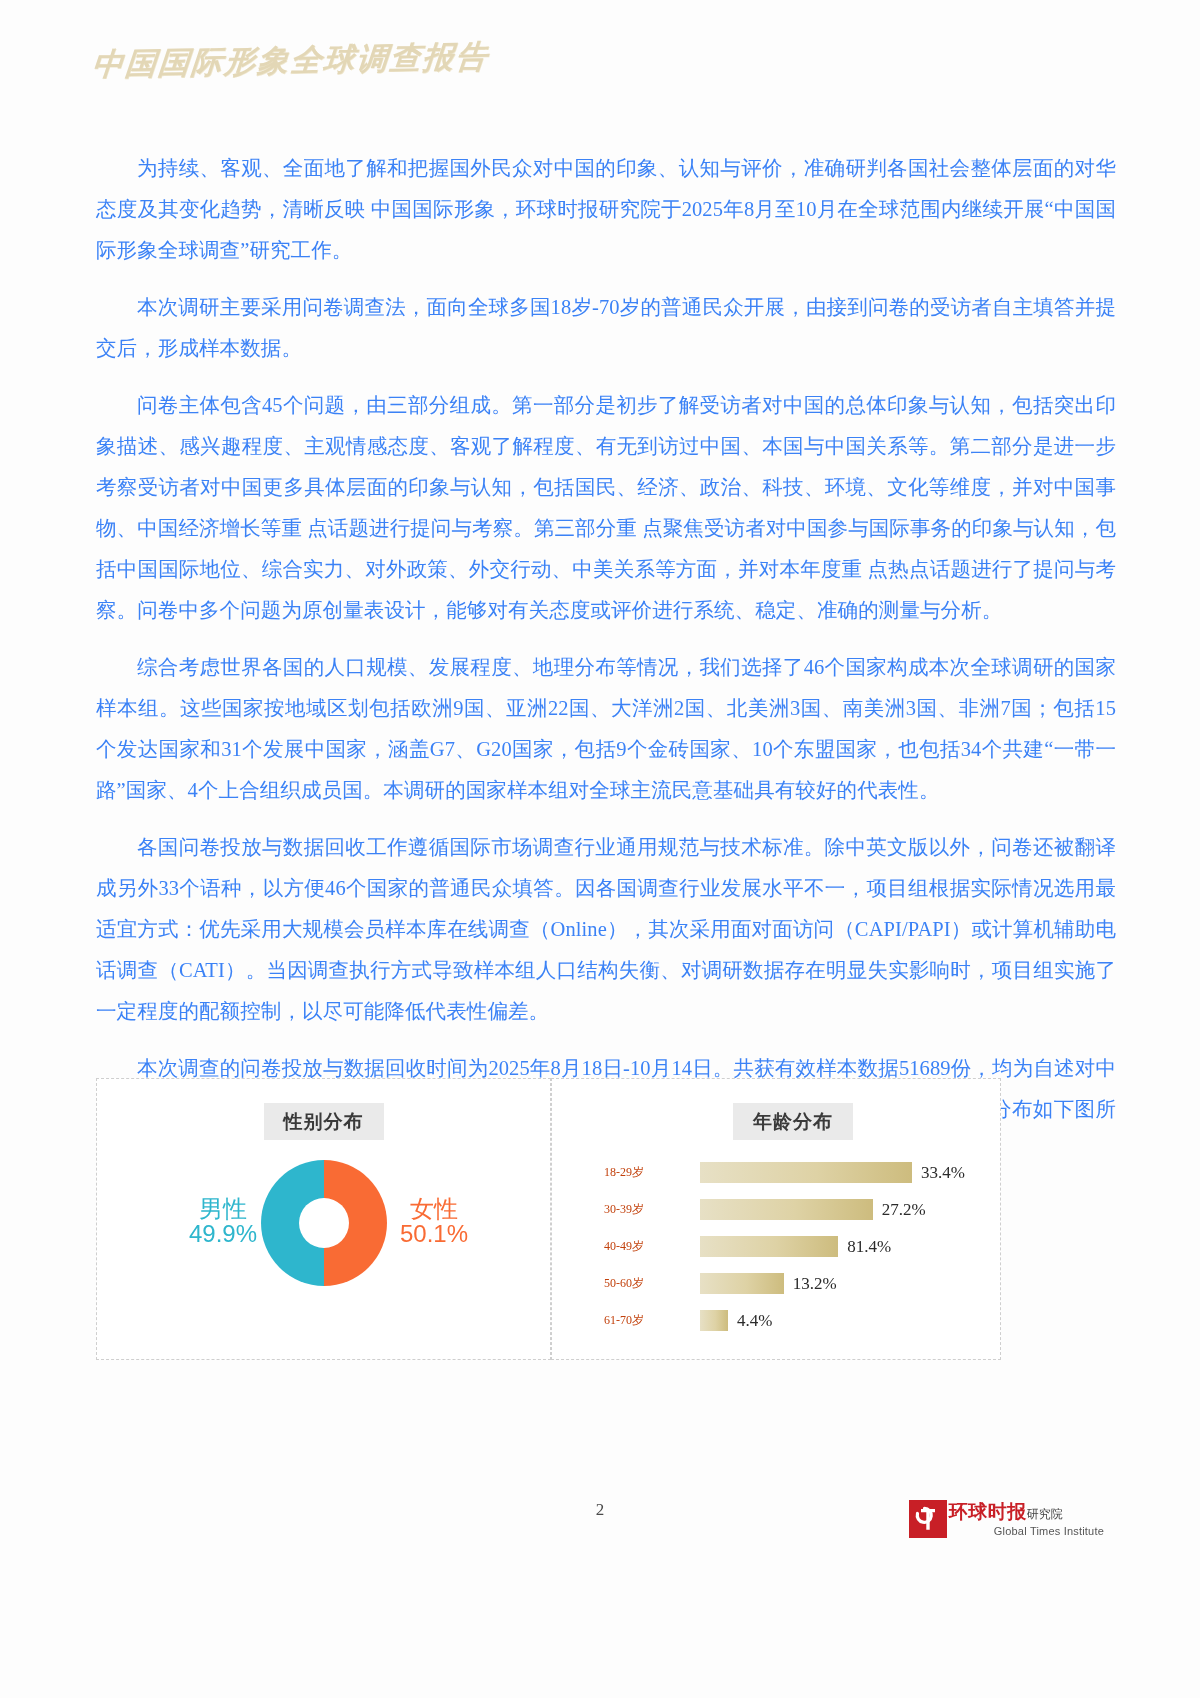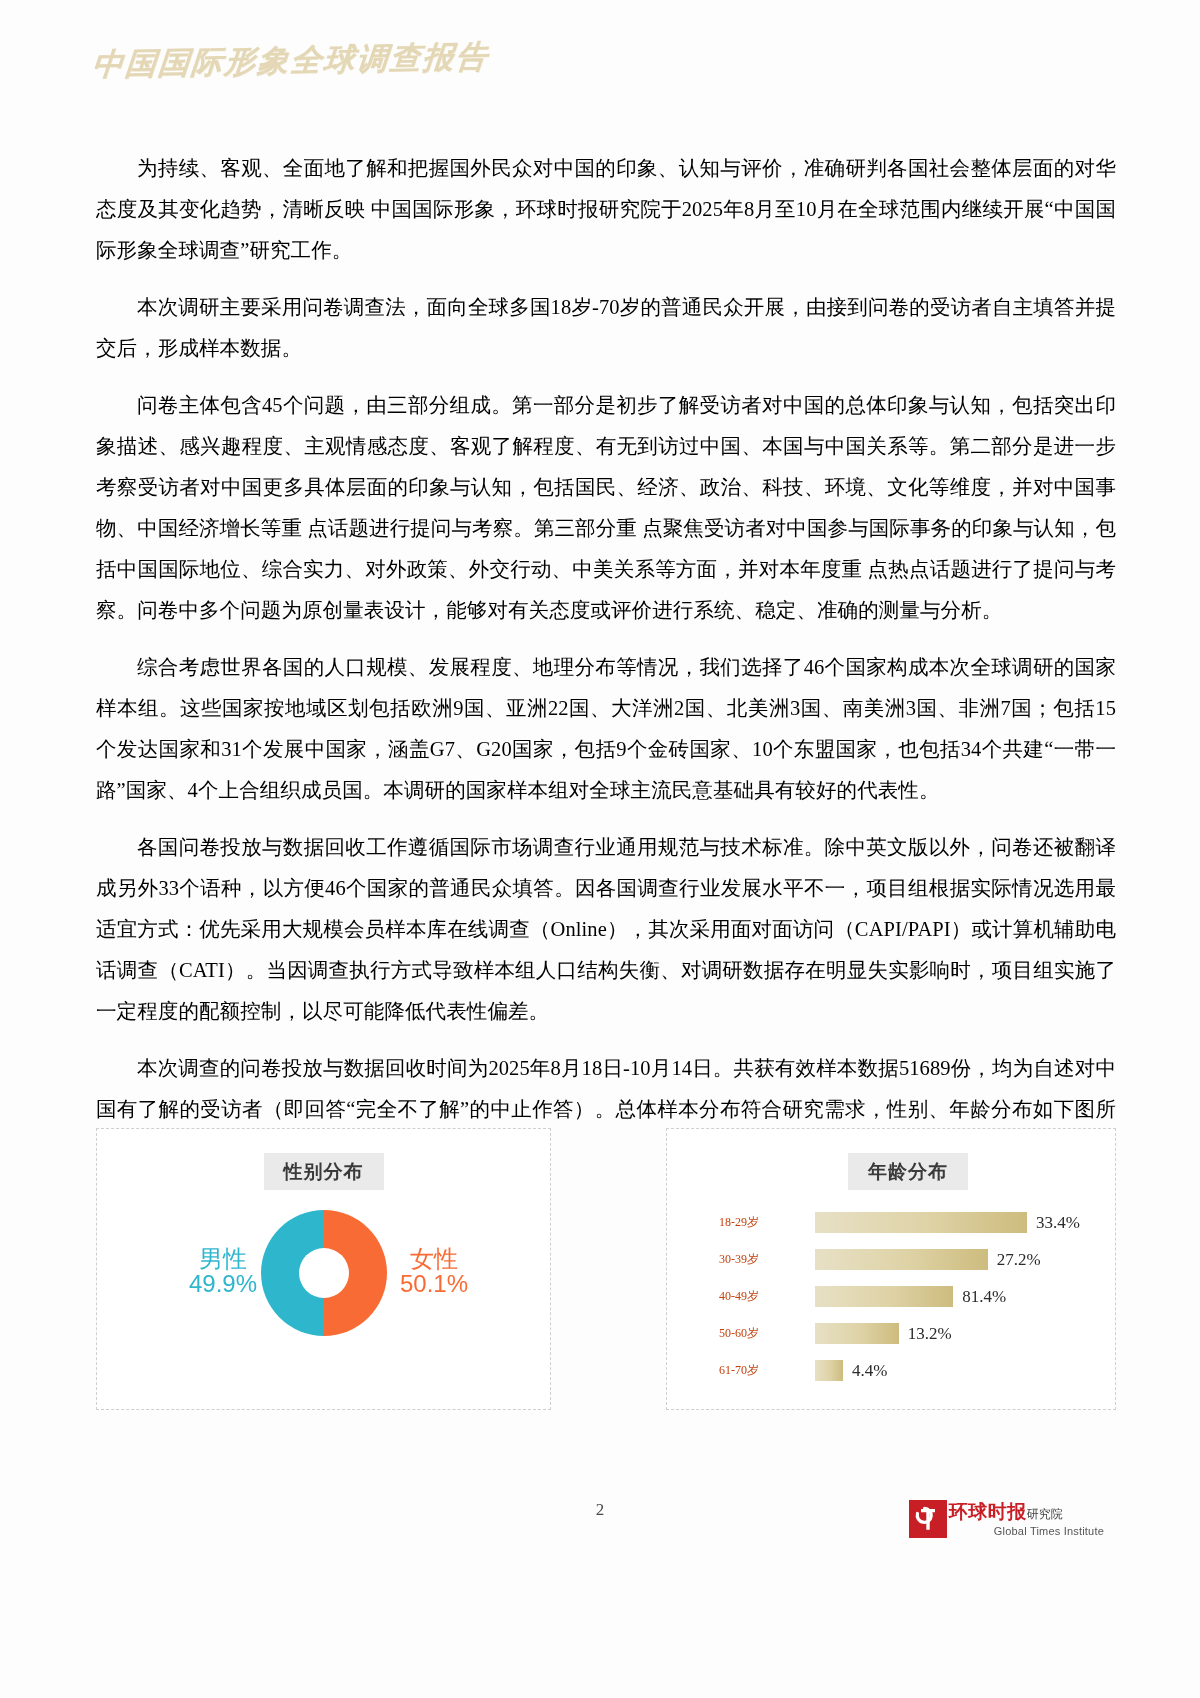--- a/index.html
+++ b/index.html
@@ -54,33 +54,32 @@
     width: 1020px;
   }
   p.para {
     margin: 0 0 16px 0;
     font-family: "Liberation Serif", "DejaVu Serif", serif;
     font-size: 20.5px;
     line-height: 41px;
     text-align: justify;
     text-justify: inter-ideograph;
     text-indent: 41px;
-    color: #000000;
+    color: #3b82f6;
     letter-spacing: 0.1px;
   }
   p.para:last-child { margin-bottom: 0; }
 
   
   .charts-row {
     position: absolute;
-    top: 1128px;
+    top: 1078px;
     left: 96px;
     width: 1020px;
     display: flex;
-    justify-content: space-between;
     align-items: stretch;
   }
   .chart-card {
     border: 1px dashed #cfcfcf;
     background: #ffffff;
     box-sizing: border-box;
     position: relative;
   }
   .chart-card.gender {
     width: 455px;

